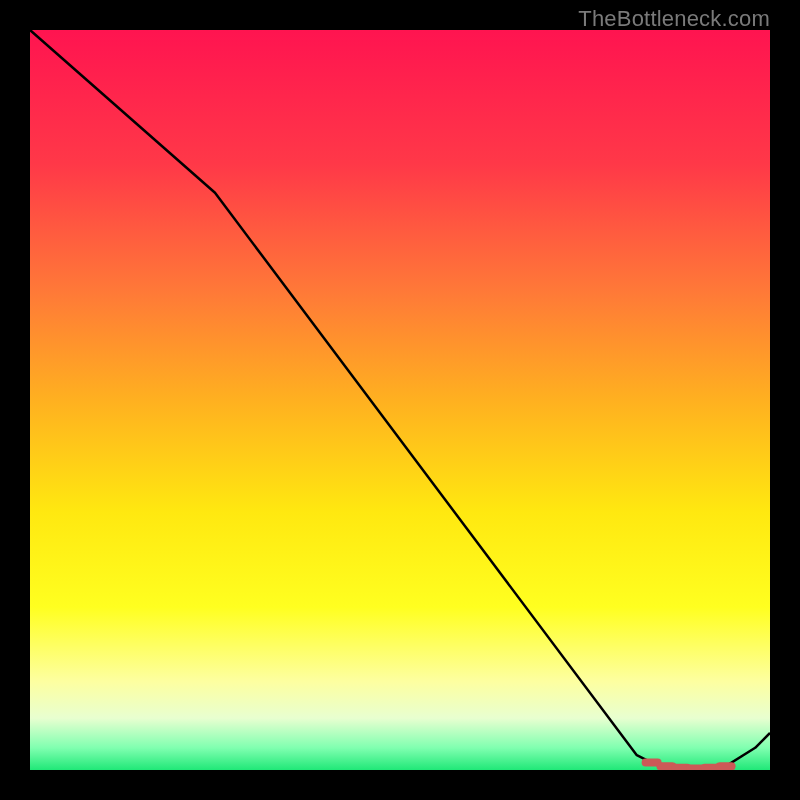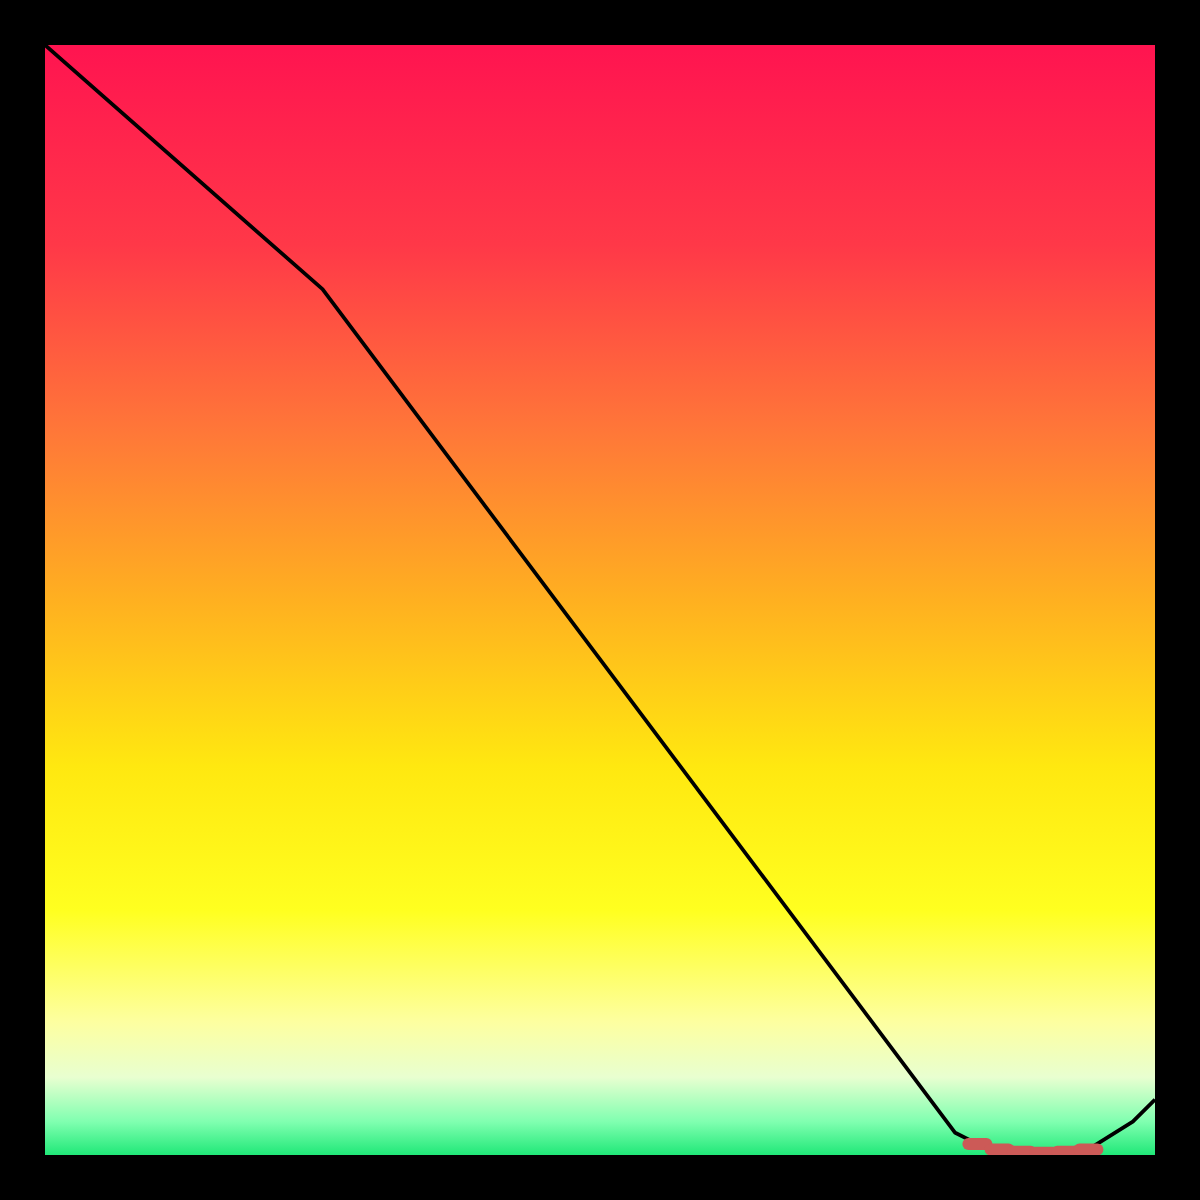--- a/index.html
+++ b/index.html
@@ -20,20 +20,21 @@
   font-size: 22px;
   color: #7a7a7a;
   font-weight: 500;
   letter-spacing: 0.2px;
 }
 svg { display: block; }
 </style>
 </head>
 <body>
 <div class="stage">
+  <div class="watermark">TheBottleneck.com</div>
   <div class="plot">
     <svg id="chart-svg" width="740" height="740" viewBox="0 0 740 740">
         <defs>
           <linearGradient id="bg-grad" x1="0" y1="0" x2="0" y2="1">
             <stop offset="0%" stop-color="#ff1450"></stop>
             <stop offset="18%" stop-color="#ff3848"></stop>
             <stop offset="35%" stop-color="#ff7838"></stop>
             <stop offset="50%" stop-color="#ffb020"></stop>
             <stop offset="65%" stop-color="#ffe810"></stop>
             <stop offset="78%" stop-color="#ffff20"></stop>

